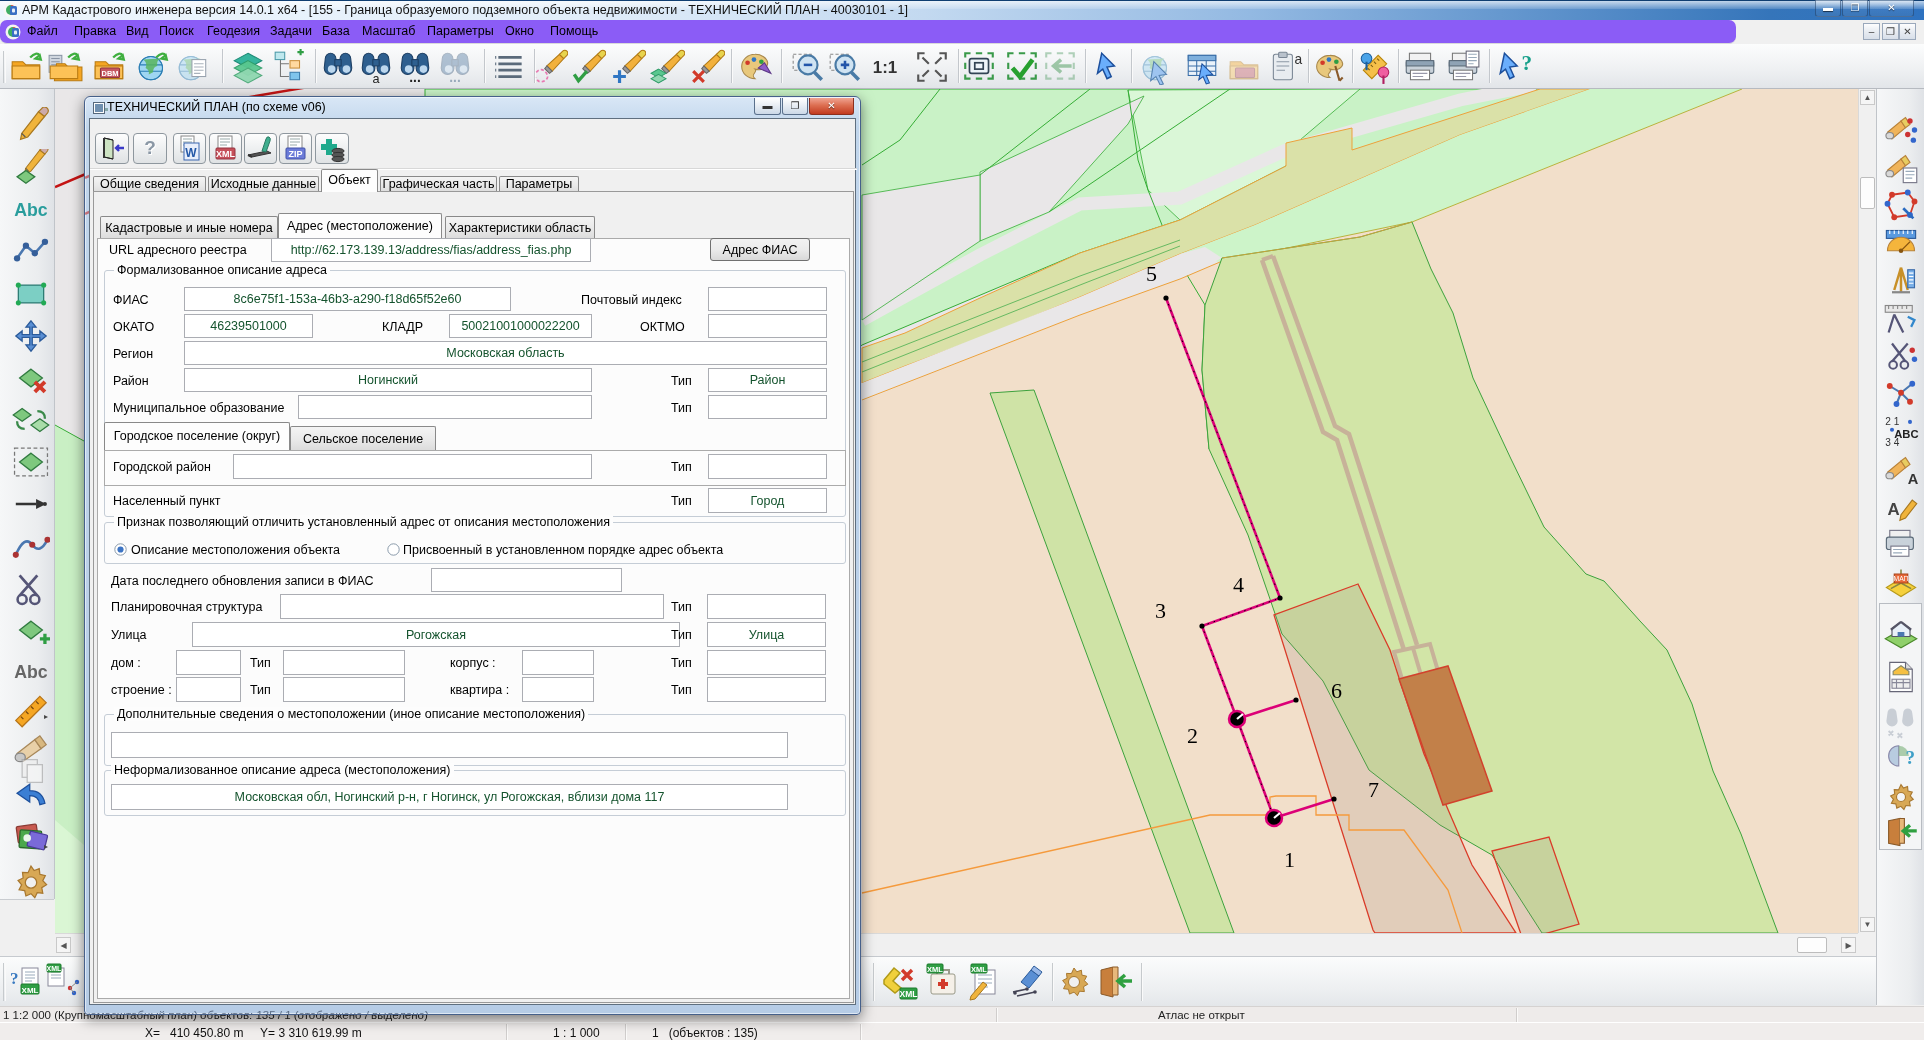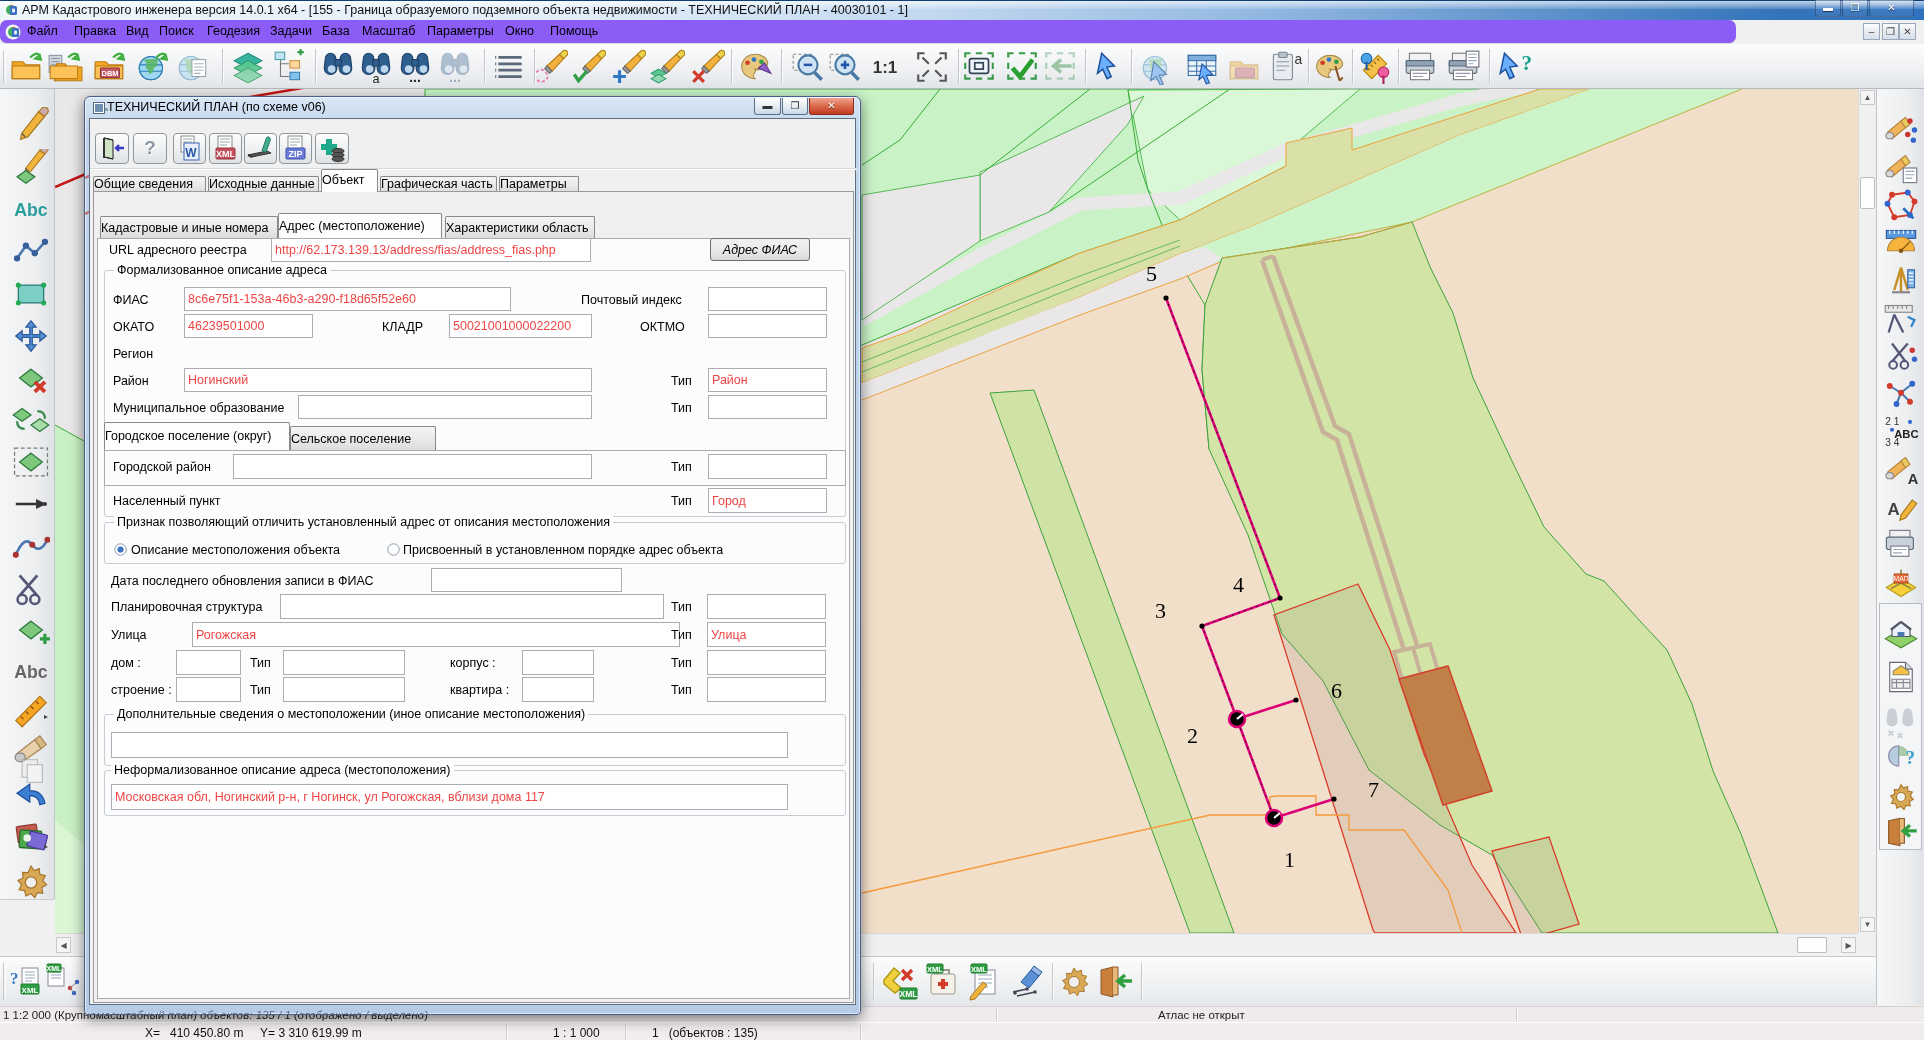--- a/index.html
+++ b/index.html
@@ -43,27 +43,27 @@
 #status2 { left:0; top:1022px; width:1924px; height:18px; background:#f0edec; border-top:1px solid #fff; font-size:12px; color:#111; }
 .sdiv { position:absolute; top:1px; width:1px; height:14px; background:#d0cdcc; box-shadow:1px 0 0 #fbfaf9; }
 
 
 #dlg { left:84px; top:96px; width:777px; height:919px; border-radius:6px 6px 4px 4px;
   background:linear-gradient(to bottom, #d9e7f6, #c1d6ec 30px, #b6cce6); border:1px solid #46608a;
   box-shadow:0 4px 14px rgba(0,0,0,.5), inset 0 0 0 1px rgba(255,255,255,.55); }
 #dlg-title { left:22px; top:3px; font-size:12.5px; color:#000; white-space:nowrap; }
 #dlg-content { left:4px; top:21px; width:767px; height:887px; background:#f0f0f0; border:1px solid #5f6f7f; }
 .dbtn { position:absolute; top:14px; height:31px; border:1px solid #8e979e; border-radius:4px; background:linear-gradient(to bottom,#fdfdfd,#eef0f1 50%,#dfe2e4); }
-.tab { position:absolute; font-size:12.5px; color:#000; text-align:left; border:1px solid #898989; border-bottom:none; background:linear-gradient(to bottom,#f4f4f4,#e8e8e8 60%,#dcdcdc); border-radius:2px 2px 0 0; }
+.tab { position:absolute; font-size:12.5px; color:#000; text-align:center; border:1px solid #898989; border-bottom:none; background:linear-gradient(to bottom,#f4f4f4,#e8e8e8 60%,#dcdcdc); border-radius:2px 2px 0 0; }
 .tab.active { background:#fdfdfd; z-index:3; }
-input, .field { position:absolute; border:1px solid #abadb3; background:#fff; font-family:"Liberation Sans",sans-serif; font-size:12.5px; color:#ef4444; padding:0 3px; }
+input, .field { position:absolute; border:1px solid #abadb3; background:#fff; font-family:"Liberation Sans",sans-serif; font-size:12.5px; color:#14532d; padding:0 3px;text-align:center; }
 .lbl { position:absolute; font-size:12.5px; color:#000000; white-space:nowrap; }
 .grp { position:absolute; border:1px solid #c5cdd6; border-radius:3px; }
 .leg { position:absolute; font-size:12.5px; color:#000; background:#fdfdfd; padding:0 3px; white-space:nowrap; }
-.btn { position:absolute; border:1px solid #707070; background:linear-gradient(to bottom,#f2f2f2,#ebebeb 50%,#d9d9d9); font-size:12.5px; text-align:center; border-radius:3px;font-style:italic; }
+.btn { position:absolute; border:1px solid #707070; background:linear-gradient(to bottom,#f2f2f2,#ebebeb 50%,#d9d9d9); font-size:12.5px; text-align:center; border-radius:3px; }
 </style></head>
 <body>
 <div id="root">
 
   <svg id="map" class="abs" style="left:55px;top:89px" width="1821" height="844" viewBox="55 89 1821 844">
 
     <rect x="55" y="89" width="1821" height="844" fill="#e9e7e8"></rect>
 
     <polygon points="862,400 1080,315 1180,279 1220,262 1412,222 1742,89 1876,89 1876,933 862,933" fill="#f2dfca"></polygon>
 
@@ -831,20 +831,21 @@
       <input class="abs" style="left: 618px; top: 168px; width: 119px; height: 24px;">
 
       <div class="lbl" style="left:23px;top:201px">ОКАТО</div>
       <input class="abs" style="left: 94px; top: 195px; width: 129px; height: 24px;" value="46239501000">
       <div class="lbl" style="left:292px;top:201px">КЛАДР</div>
       <input class="abs" style="left: 359px; top: 195px; width: 143px; height: 24px;" value="50021001000022200">
       <div class="lbl" style="left:550px;top:201px">ОКТМО</div>
       <input class="abs" style="left: 618px; top: 195px; width: 119px; height: 24px;">
 
       <div class="lbl" style="left:23px;top:228px">Регион</div>
+      <input class="abs" style="left: 94px; top: 222px; width: 643px; height: 24px;" value="Московская область">
 
       <div class="lbl" style="left:23px;top:255px">Район</div>
       <input class="abs" style="left: 94px; top: 249px; width: 408px; height: 24px;" value="Ногинский">
       <div class="lbl" style="left:581px;top:255px">Тип</div>
       <input class="abs" style="left: 618px; top: 249px; width: 119px; height: 24px;" value="Район">
 
       <div class="lbl" style="left:23px;top:282px">Муниципальное образование</div>
       <input class="abs" style="left: 208px; top: 276px; width: 294px; height: 24px;">
       <div class="lbl" style="left:581px;top:282px">Тип</div>
       <input class="abs" style="left: 618px; top: 276px; width: 119px; height: 24px;">

